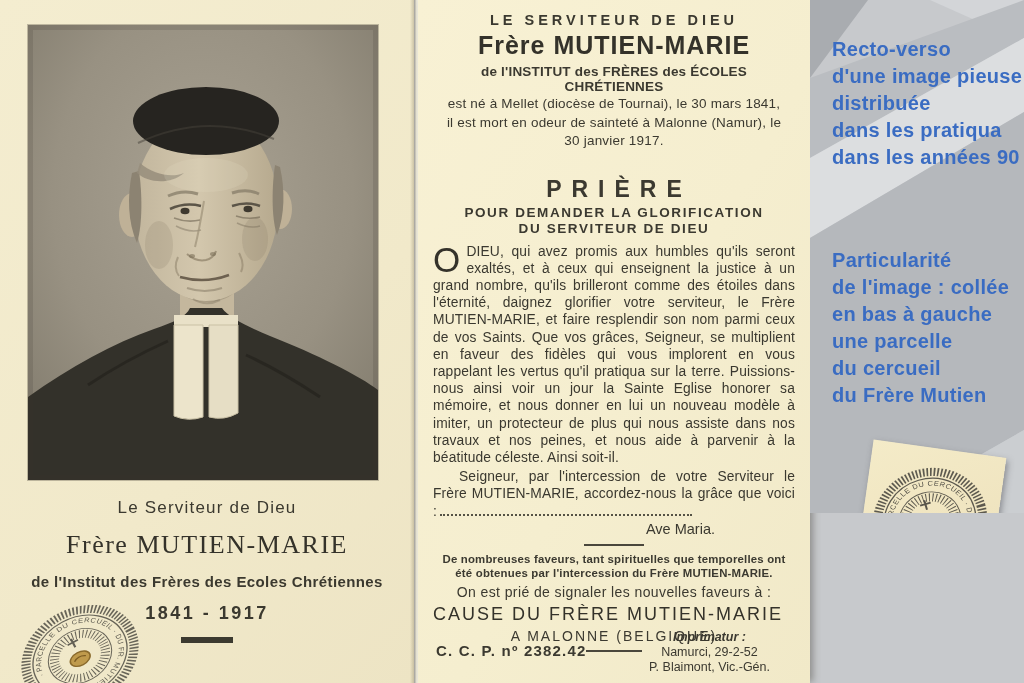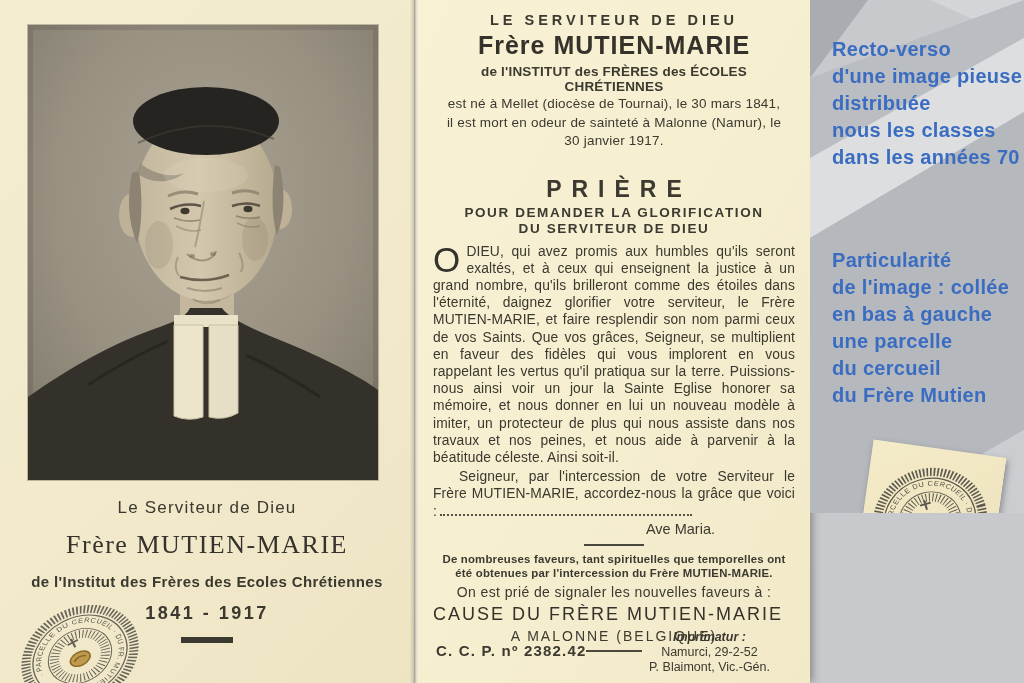--- a/index.html
+++ b/index.html
@@ -246,22 +246,22 @@
     <polygon points="0,78 214,0 214,38 0,158" fill="#babdc1"></polygon>
     <polygon points="0,158 214,38 214,112 0,238" fill="#dcdee0"></polygon>
     <polygon points="0,238 214,112 214,430 0,552" fill="#b5b8bc"></polygon>
     <polygon points="0,552 214,430 214,683 0,683" fill="#cbced1"></polygon>
   </svg>
 
   <div class="note note-1">
     <div>Recto-verso</div>
     <div>d'une image pieuse</div>
     <div>distribuée</div>
-    <div>nous les classes</div>
-    <div>dans les années 70</div>
+    <div>dans les pratiqua</div>
+    <div>dans les années 90</div>
   </div>
 
   <div class="note note-2">
     <div>Particularité</div>
     <div>de l'image : collée</div>
     <div>en bas à gauche</div>
     <div>une parcelle</div>
     <div>du cercueil</div>
     <div>du Frère Mutien</div>
   </div>

